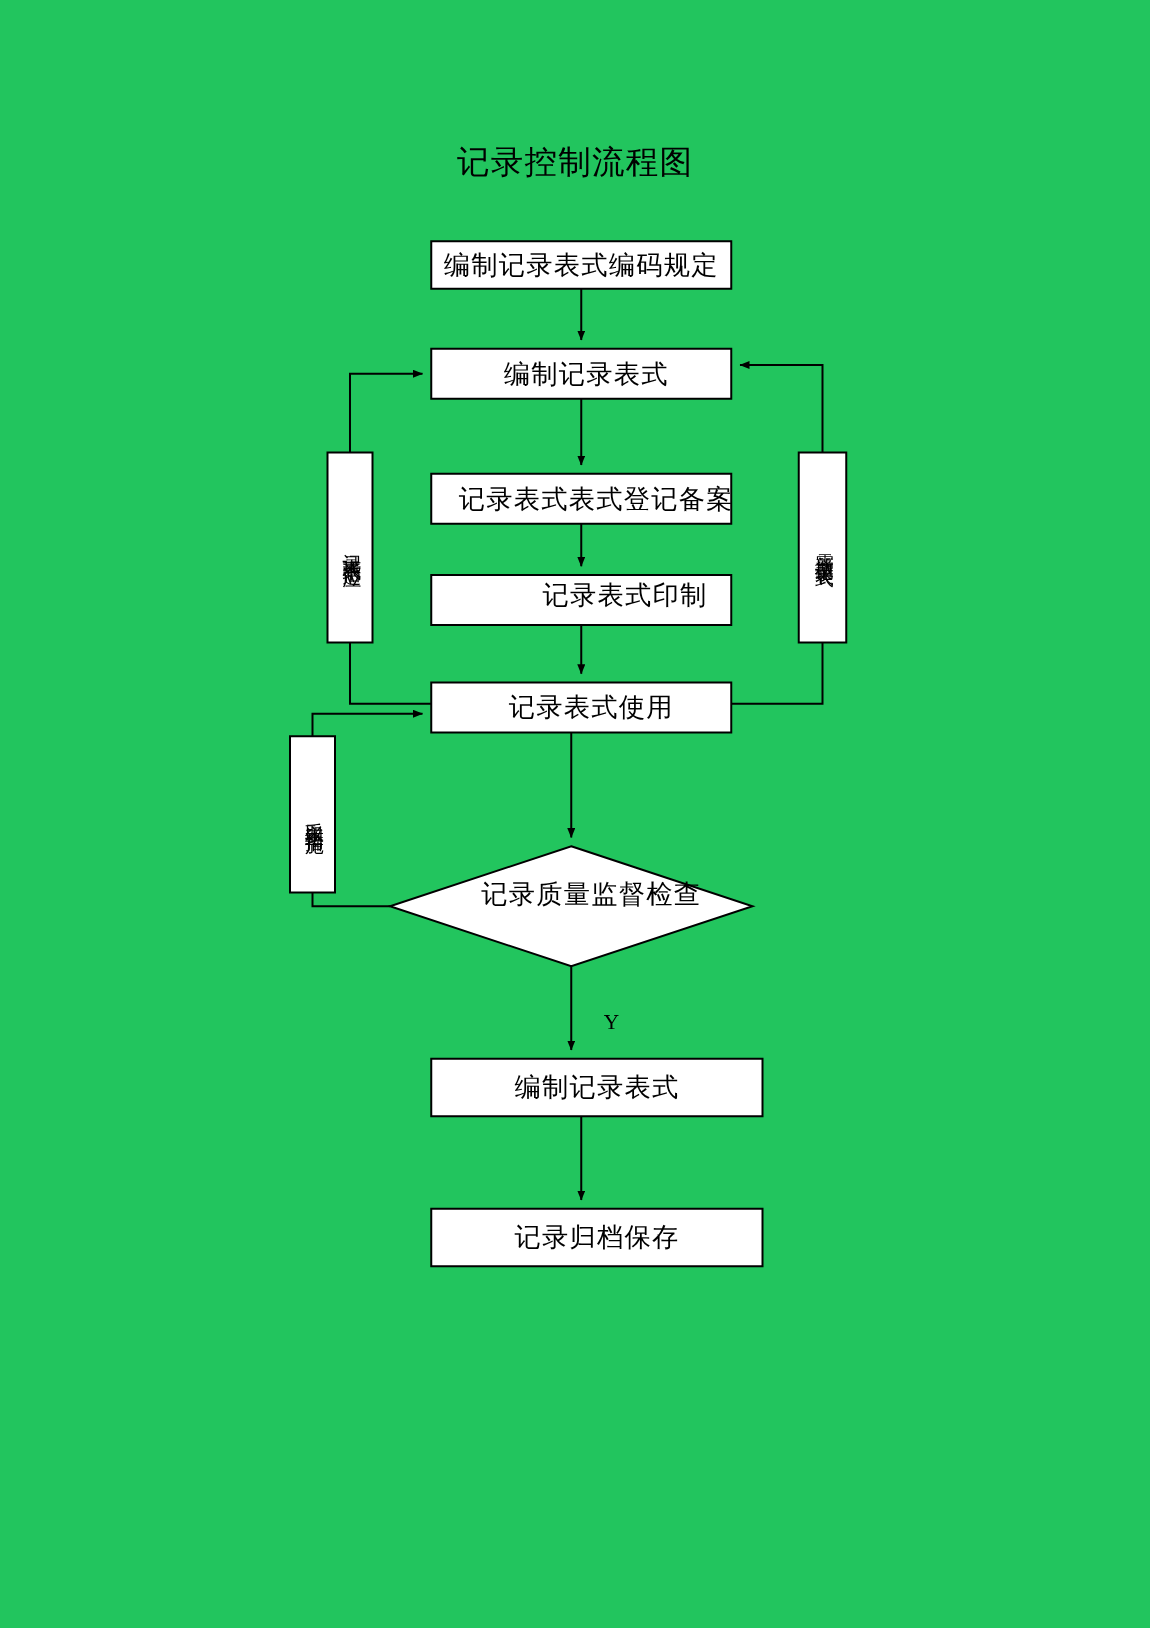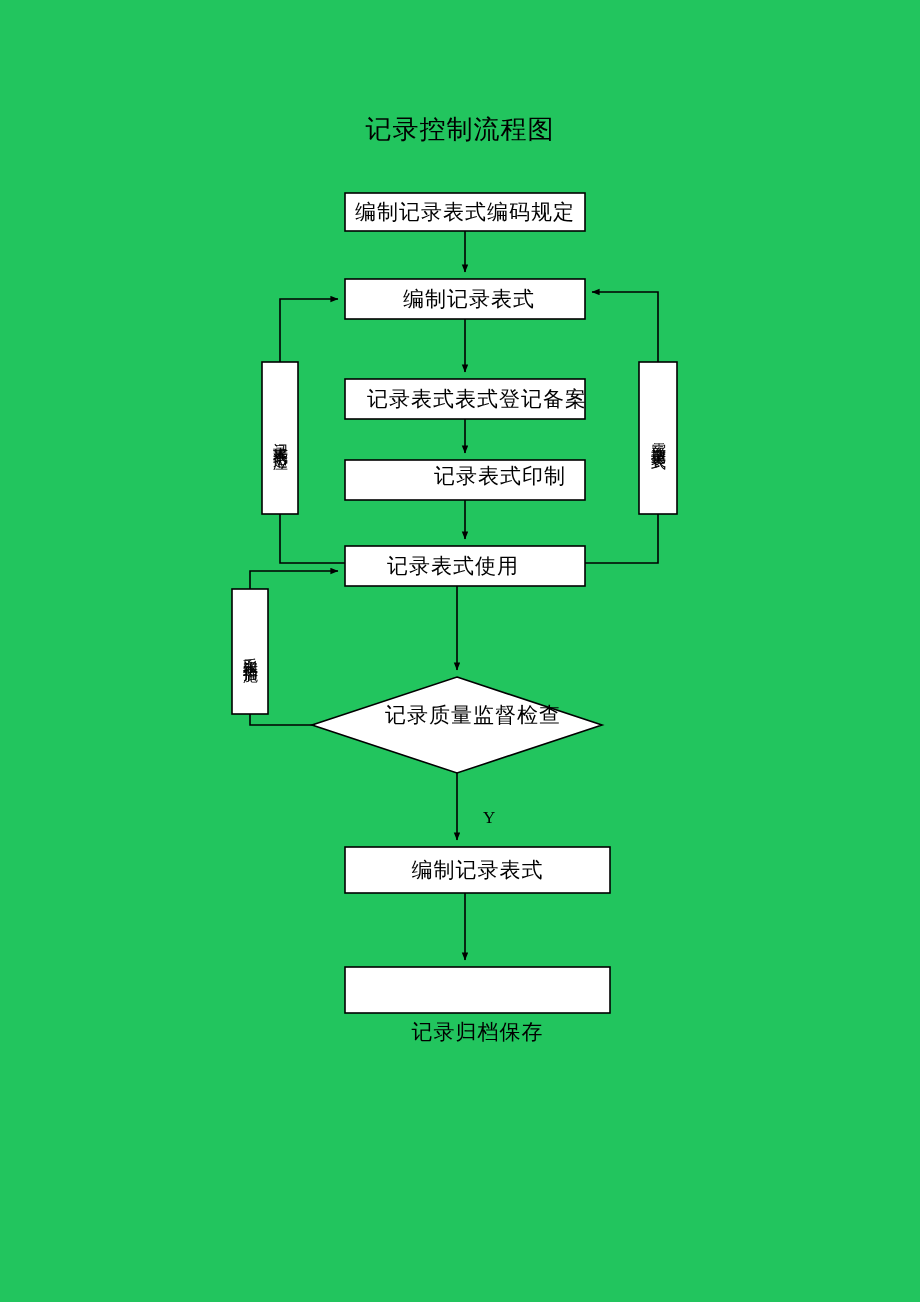--- a/index.html
+++ b/index.html
@@ -128,30 +128,30 @@
   </div>
   <div class="node-label" style="left:345px; top:279px; width:248px; height:40px;">
     <span>编制记录表式</span>
   </div>
   <div class="node-label" style="left:357px; top:379px; width:240px; height:40px;">
     <span>记录表式表式登记备案</span>
   </div>
   <div class="node-label" style="left:345px; top:456px; width:272px; height:40px;margin-left:19px;">
     <span>记录表式印制</span>
   </div>
-  <div class="node-label" style="left:345px; top:546px; width:216px; height:40px;text-align:center;">
+  <div class="node-label" style="left:365px; top:546px; width:216px; height:40px;text-align:center;">
     <span>记录表式使用</span>
   </div>
   <div class="node-label" style="left:328px; top:700px; width:290px; height:30px;">
     <span>记录质量监督检查</span>
   </div>
   <div class="node-label" style="left:345px; top:847px; width:265px; height:46px;">
     <span>编制记录表式</span>
   </div>
-  <div class="node-label" style="left:345px; top:967px; width:265px; height:46px;margin-top:42px;">
+  <div class="node-label" style="left:345px; top:967px; width:265px; height:46px;">
     <span>记录归档保存</span>
   </div>
 
   <div class="vlabel" style="left:262px; top:362px; width:36px; height:152px;">
     <span>记录表式不适应</span>
   </div>
   <div class="vlabel" style="left:639px; top:362px; width:38px; height:152px;">
     <span>需新增记录表式</span>
   </div>
   <div class="vlabel" style="left:232px; top:589px; width:36px; height:125px;">

